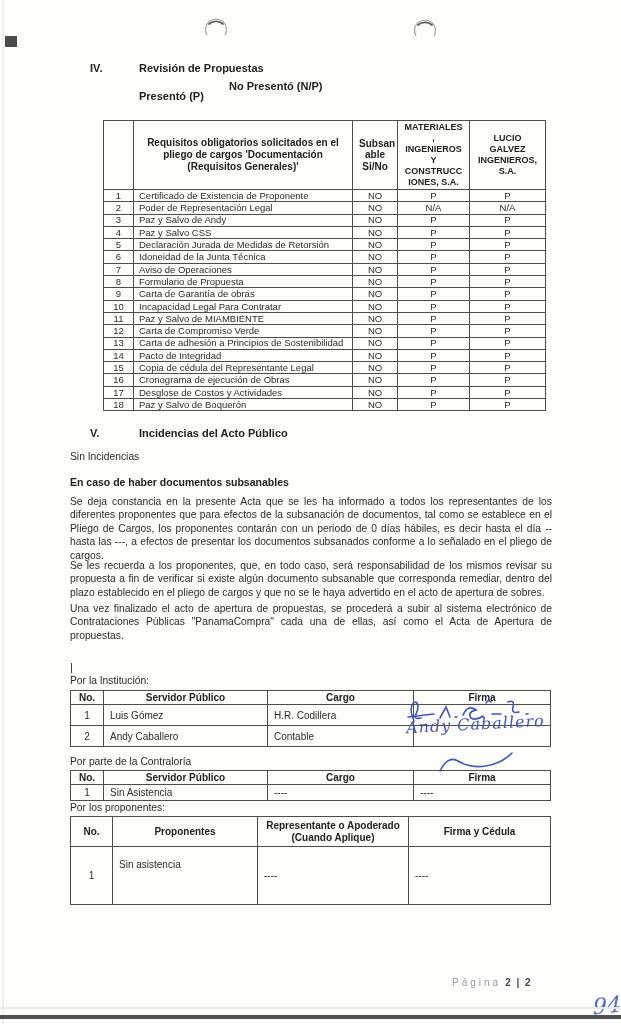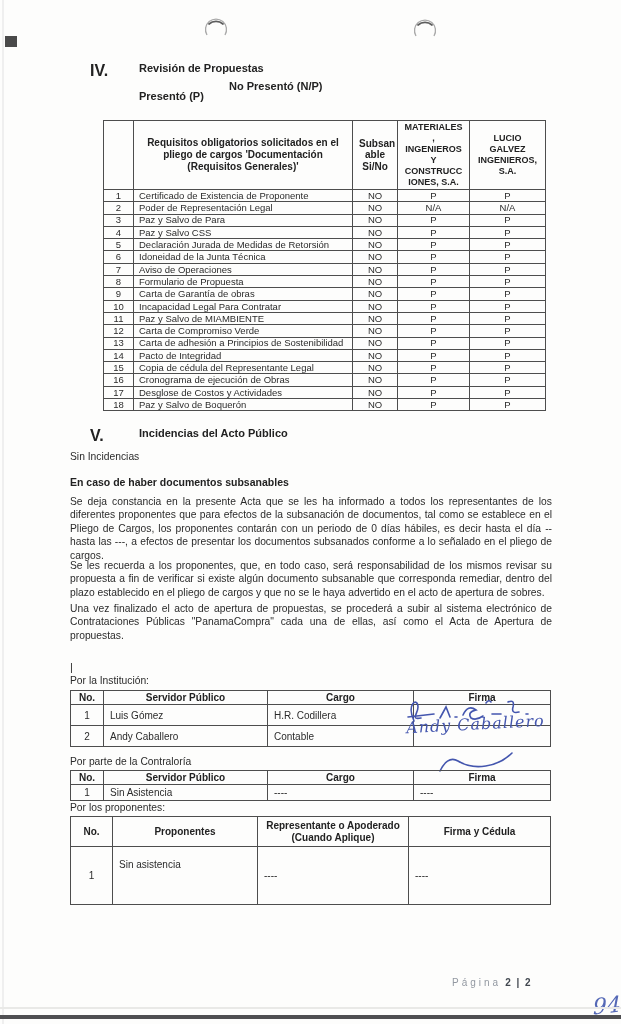--- a/index.html
+++ b/index.html
@@ -6,21 +6,21 @@
   .page{
     position:relative;width:621px;height:1024px;margin:0 auto;
     background:#fdfdfc;overflow:hidden;
     font-family:"Liberation Sans","DejaVu Sans",sans-serif;
     color:#2d2d2d;-webkit-font-smoothing:antialiased;
   }
   .abs{position:absolute;}
   .edge-line{left:2px;top:0;width:2px;height:100%;background:#efefef;}
   .corner-mark{left:5px;top:36px;width:12px;height:11px;background:#4a4a4a;}
   .hole{position:absolute;}
-  .h-num{font-weight:bold;font-size:16px;color:#222;}
+  .h-num{font-weight:bold;font-size:11px;color:#222;}
   .h-title{font-weight:bold;font-size:11px;color:#222;padding-left:12px;}
   .sub-bold{font-weight:bold;font-size:10.5px;color:#222;}
   .body-text{font-size:10.3px;line-height:13.4px;color:#2b2b2b;}
   .just{text-align:justify;}
   .label-line{font-size:10.3px;color:#2b2b2b;}
 
   table{border-collapse:collapse;table-layout:fixed;background:transparent;}
   td,th{border:1px solid #4d4d4d;overflow:hidden;}
 
   
@@ -114,21 +114,21 @@
         </tr>
       <tr>
           <td>2</td>
           <td class="cell-req">Poder de Representación Legal</td>
           <td>NO</td>
           <td>N/A</td>
           <td>N/A</td>
         </tr>
       <tr>
           <td>3</td>
-          <td class="cell-req">Paz y Salvo de Para</td>
+          <td class="cell-req">Paz y Salvo de Andy</td>
           <td>NO</td>
           <td>P</td>
           <td>P</td>
         </tr>
       <tr>
           <td>4</td>
           <td class="cell-req">Paz y Salvo CSS</td>
           <td>NO</td>
           <td>P</td>
           <td>P</td>

